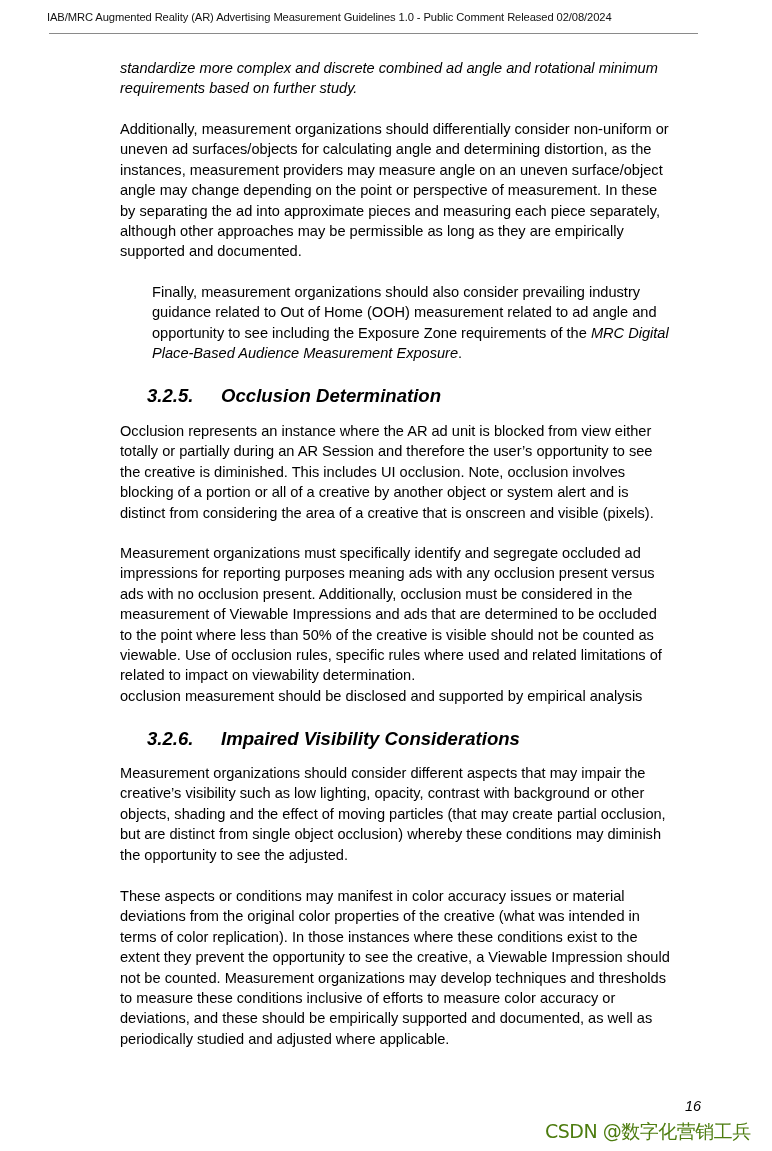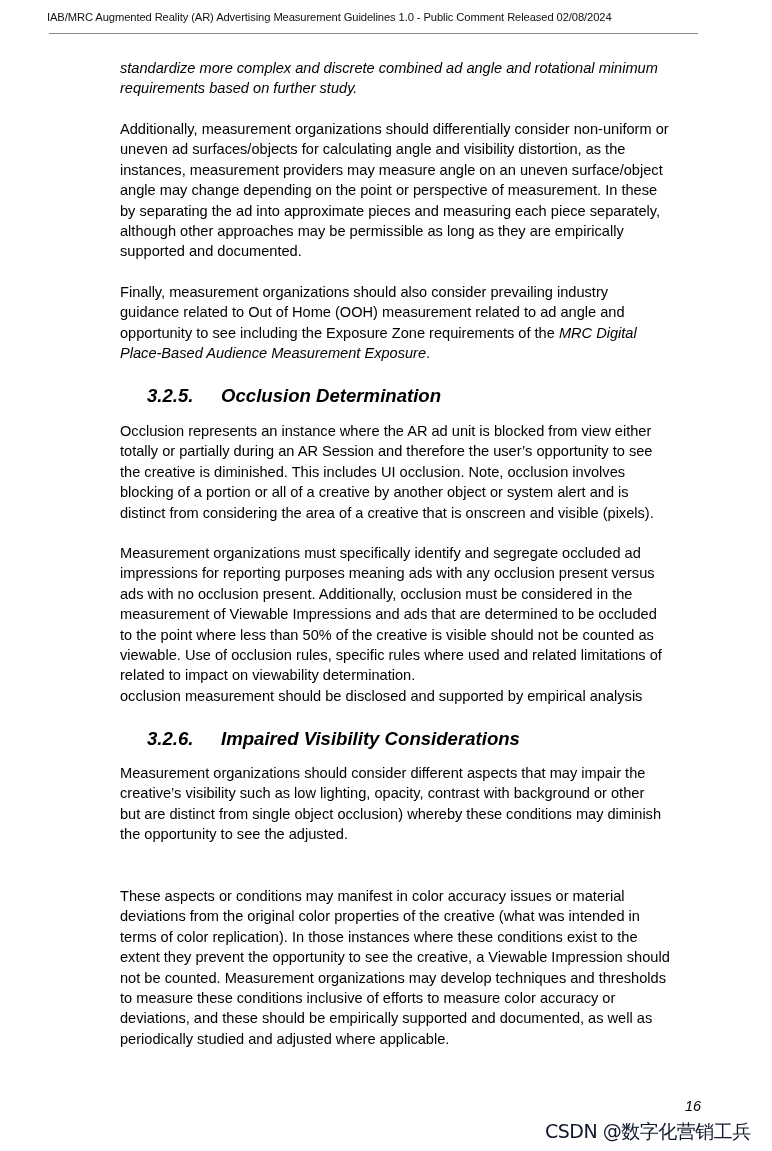--- a/index.html
+++ b/index.html
@@ -6,44 +6,44 @@
   body { width: 772px; height: 1151px; position: relative; overflow: hidden;
          font-family: "Liberation Sans", sans-serif; color: #000; }
   .header { position: absolute; left: 47px; top: 11px; font-size: 11.2px; color: #111; white-space: nowrap; letter-spacing: -0.1px; }
   .header-rule { position: absolute; left: 49px; top: 33px; width: 649px; height: 0; border-top: 1.5px solid #8a8a8a; }
   .block { position: absolute; left: 120px; width: 600px; font-size: 14.6px; line-height: 20.4px; }
   .line { white-space: nowrap; display: block; }
   .it { font-style: italic; }
   .heading { position: absolute; left: 147px; font-size: 18.6px; font-weight: bold; font-style: italic; white-space: nowrap; }
   .heading .num { display: inline-block; width: 74px; }
   .page-num { position: absolute; left: 685px; top: 1098px; font-size: 14.5px; font-style: italic; }
-  .watermark { position: absolute; left: 545px; top: 1119px; font-size: 19px; color: #0f172a; white-space: nowrap; font-family: "DejaVu Sans", sans-serif; letter-spacing: -0.5px; }
+  .watermark { position: absolute; left: 545px; top: 1119px; font-size: 19px; color: #4d7c0f; white-space: nowrap; font-family: "DejaVu Sans", sans-serif; letter-spacing: -0.5px; }
 </style>
 </head>
 <body>
 
 <div class="header">IAB/MRC Augmented Reality (AR) Advertising Measurement Guidelines 1.0 - Public Comment Released 02/08/2024</div>
 <div class="header-rule"></div>
 
 <div class="block it" style="top:58px;">
   <span class="line">standardize more complex and discrete combined ad angle and rotational minimum</span>
   <span class="line">requirements based on further study.</span>
 </div>
 
 <div class="block" style="top:119px;">
   <span class="line">Additionally, measurement organizations should differentially consider non-uniform or</span>
-  <span class="line">uneven ad surfaces/objects for calculating angle and visibility distortion, as the</span>
+  <span class="line">uneven ad surfaces/objects for calculating angle and determining distortion, as the</span>
   <span class="line">instances, measurement providers may measure angle on an uneven surface/object</span>
   <span class="line">angle may change depending on the point or perspective of measurement. In these</span>
   <span class="line">by separating the ad into approximate pieces and measuring each piece separately,</span>
   <span class="line">although other approaches may be permissible as long as they are empirically</span>
   <span class="line">supported and documented.</span>
 </div>
 
-<div class="block" style="top:282px;">
+<div class="block" style="top:282px;margin-left:32px;">
   <span class="line">Finally, measurement organizations should also consider prevailing industry</span>
   <span class="line">guidance related to Out of Home (OOH) measurement related to ad angle and</span>
   <span class="line"><span>opportunity to see including the Exposure Zone requirements of the </span><span class="it">MRC Digital</span></span>
   <span class="line"><span class="it">Place-Based Audience Measurement Exposure</span><span>.</span></span>
 </div>
 
 <div class="heading" style="top:385px;">
   <span class="num">3.2.5.</span><span>Occlusion Determination</span>
 </div>
 
@@ -66,20 +66,21 @@
   <span class="line">occlusion measurement should be disclosed and supported by empirical analysis</span>
 </div>
 
 <div class="heading" style="top:728px;">
   <span class="num">3.2.6.</span><span>Impaired Visibility Considerations</span>
 </div>
 
 <div class="block" style="top:763px;">
   <span class="line">Measurement organizations should consider different aspects that may impair the</span>
   <span class="line">creative’s visibility such as low lighting, opacity, contrast with background or other</span>
+  <span class="line">objects, shading and the effect of moving particles (that may create partial occlusion,</span>
   <span class="line">but are distinct from single object occlusion) whereby these conditions may diminish</span>
   <span class="line">the opportunity to see the adjusted.</span>
 </div>
 
 <div class="block" style="top:886px;">
   <span class="line">These aspects or conditions may manifest in color accuracy issues or material</span>
   <span class="line">deviations from the original color properties of the creative (what was intended in</span>
   <span class="line">terms of color replication). In those instances where these conditions exist to the</span>
   <span class="line">extent they prevent the opportunity to see the creative, a Viewable Impression should</span>
   <span class="line">not be counted. Measurement organizations may develop techniques and thresholds</span>

